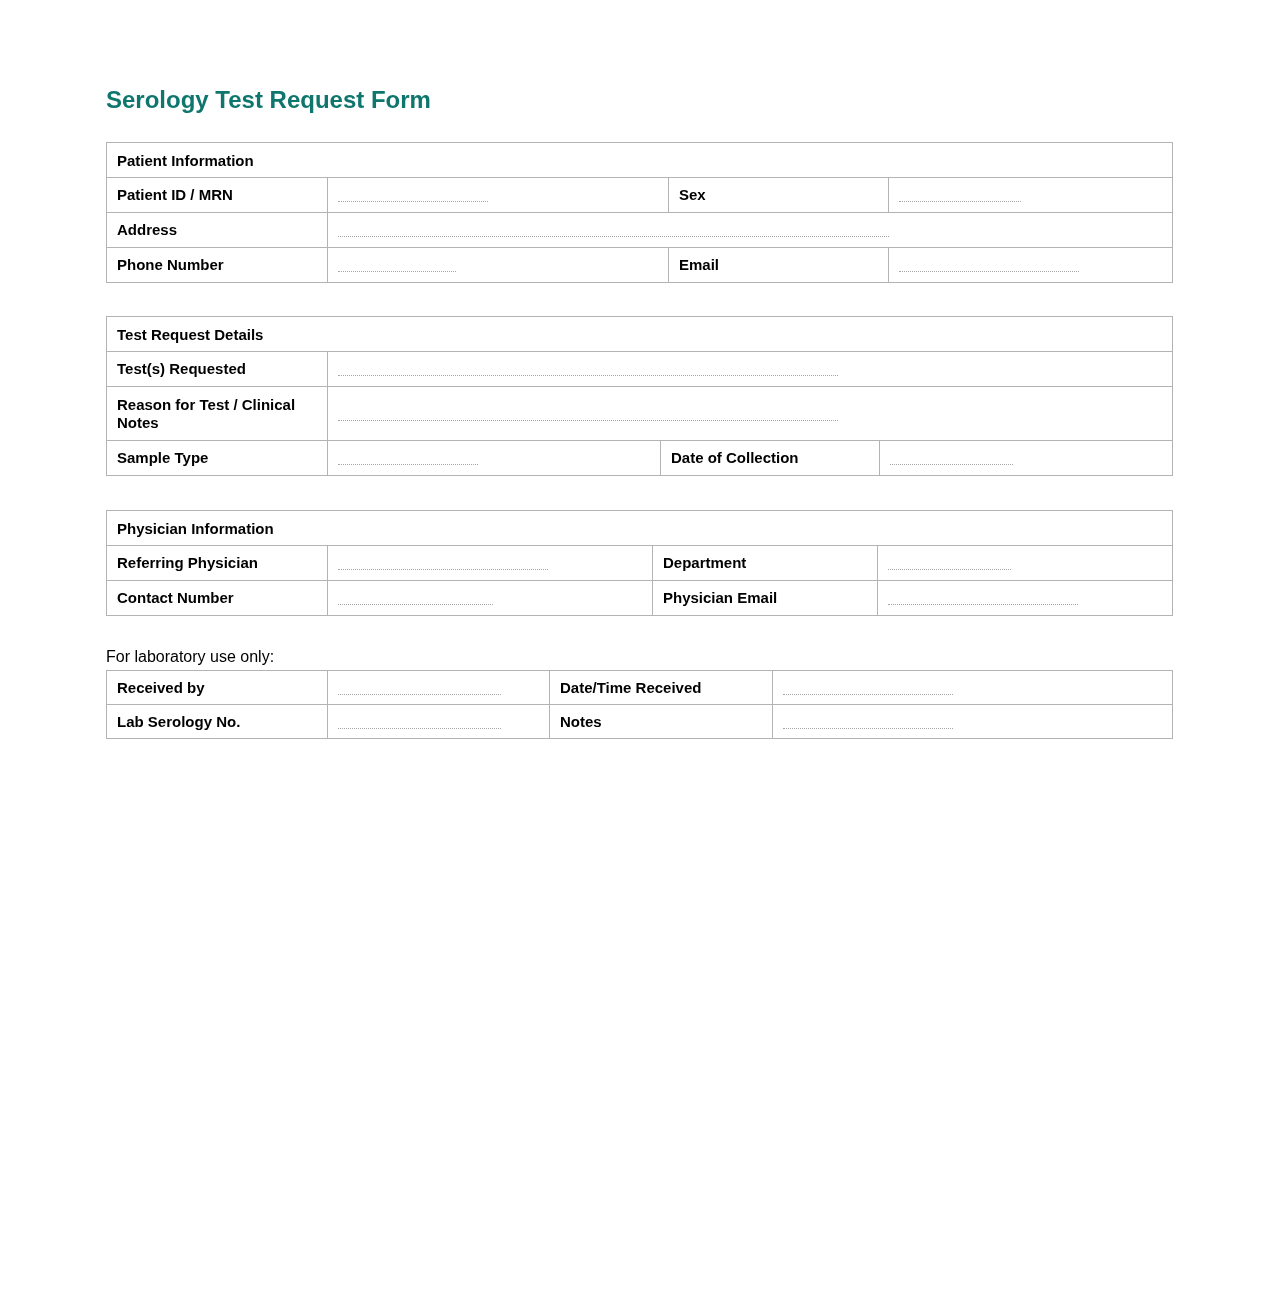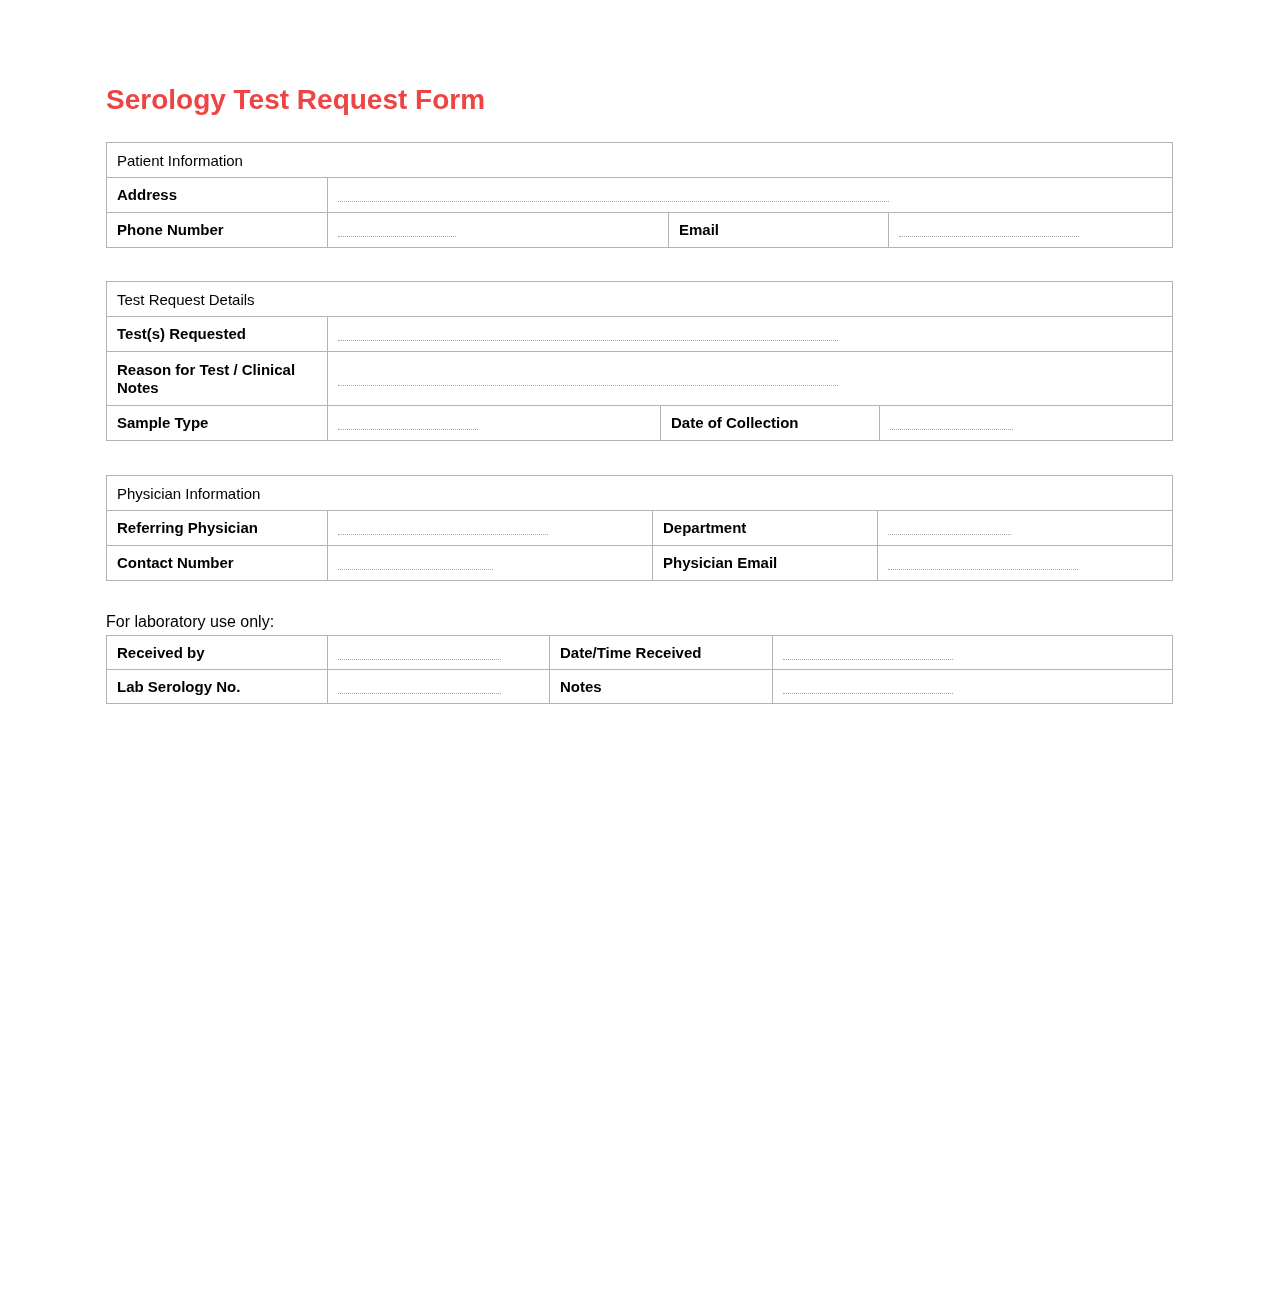--- a/index.html
+++ b/index.html
@@ -10,43 +10,43 @@
     color: #000000;
   }
   .page {
     width: 1278px;
     height: 1300px;
     box-sizing: border-box;
     padding: 84px 106px 0 106px;
     background: #ffffff;
   }
   h1.form-title {
-    font-size: 28px;
+    font-size: 24px;
     line-height: 32px;
     font-weight: bold;
     margin: 0 0 26px 0;
-    color: #ef4444;
+    color: #0f766e;
   }
   table.form-table {
     border-collapse: collapse;
     table-layout: fixed;
     width: 1066px;
   }
   table.form-table td {
     border: 1px solid #b3b3b3;
     padding: 0 10px;
     font-size: 15px;
     vertical-align: middle;
     overflow: hidden;
   }
   tr.row { height: 35px; }
   tr.row-tall { height: 54px; padding-left: 44px; }
   tr.row-sig { height: 57px; }
   tr.row-lab { height: 34px; }
-  td.header-cell { font-weight: normal; margin-top: 46px; }
+  td.header-cell { font-weight: bold; margin-top: 46px; }
   td.label-cell { font-weight: bold; line-height: 18px; }
   td.value-cell { font-weight: normal; }
   .blank {
     display: inline-block;
     height: 16px;
     border-bottom: 1px dotted #a6a6a6;
     vertical-align: baseline;
   }
   td.value-bottom {
     vertical-align: bottom;
@@ -85,20 +85,26 @@
   <table class="form-table">
     <colgroup>
         <col style="width:221px">
         <col style="width:341px">
         <col style="width:220px">
         <col style="width:284px">
       </colgroup>
     <tbody>
         <tr class="row">
       <td class="header-cell" colspan="4">Patient Information</td>
+    </tr>
+    <tr class="row">
+      <td class="label-cell">Patient ID / MRN</td>
+      <td class="value-cell"><span class="blank" style="width:150px"></span></td>
+      <td class="label-cell">Sex</td>
+      <td class="value-cell"><span class="blank" style="width:122px"></span></td>
     </tr>
     <tr class="row">
       <td class="label-cell">Address</td>
       <td class="value-cell" colspan="3"><span class="blank" style="width:551px"></span></td>
     </tr>
     <tr class="row">
       <td class="label-cell">Phone Number</td>
       <td class="value-cell"><span class="blank" style="width:118px"></span></td>
       <td class="label-cell">Email</td>
       <td class="value-cell"><span class="blank" style="width:180px"></span></td>

